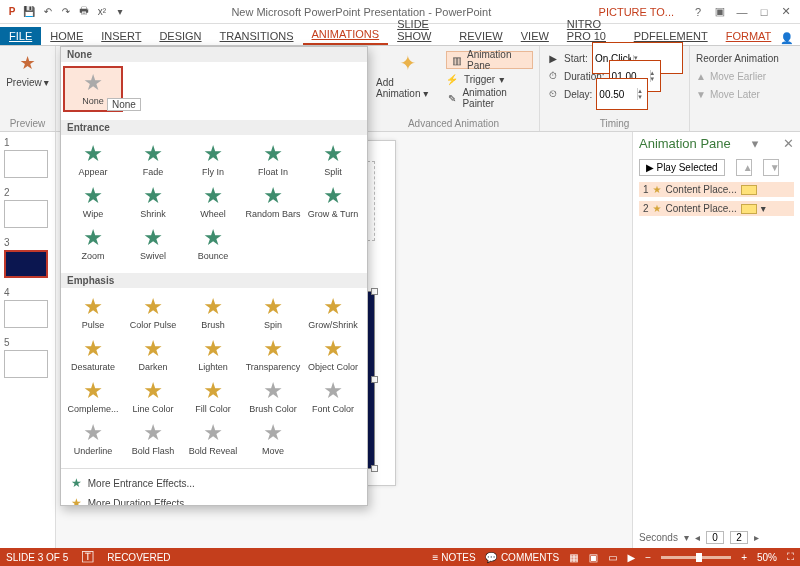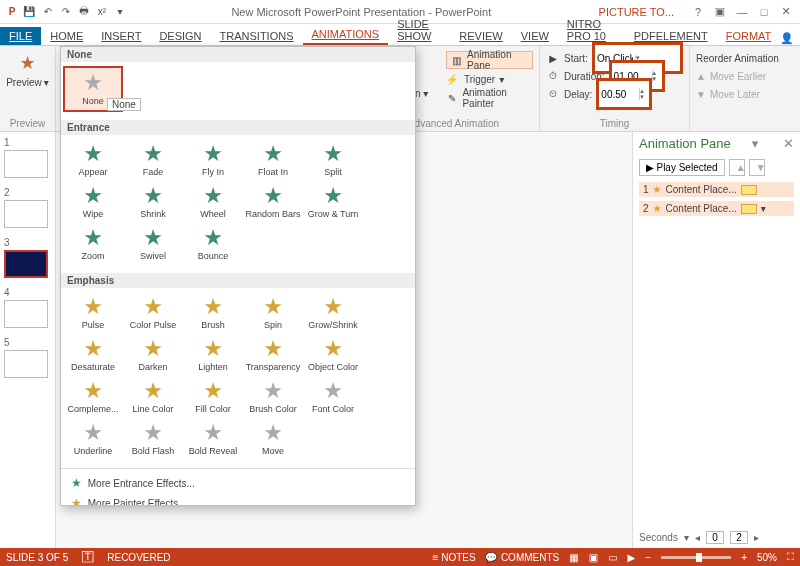--- a/index.html
+++ b/index.html
@@ -25,27 +25,27 @@
   .rgroup { border-right:1px solid #dcdcdc; padding:3px 6px 2px 6px; display:flex; flex-direction:column; }
   .rgroup .lbl { text-align:center; font-size:10px; color:#888; margin-top:auto;}
   .preview-btn { display:flex; flex-direction:column; align-items:center; gap:2px; padding:2px 4px;}
   .preview-btn .ic { width:28px; height:24px; display:flex; align-items:center; justify-content:center; font-size:18px; color:#c86b3a;}
   .preview-btn .tx { font-size:10px; color:#444; display:flex; align-items:center; gap:2px;}
   .addanim { display:flex; flex-direction:column; align-items:center; gap:2px; padding:2px 2px;}
   .addanim .ic{font-size:20px; color:#eab24a;}
   .ctrlrow { display:flex; align-items:center; gap:4px; font-size:10px; color:#444; height:18px;}
   .ctrlrow .ic{width:14px; text-align:center;}
   .ap-btn { background:#fde3d2; border:1px solid #e9b896; padding:1px 4px;}
-  .spin { display:flex; align-items:center; border:3px solid #c2410c; background:#fff; height:32px;}
+  .spin { display:flex; align-items:center; border:1px solid #c2410c; background:#fff; height:32px;}
   .spin input{ width:40px; border:none; font-size:10px; padding:0 2px; outline:none;}
   .spin .sp{ width:10px; font-size:7px; color:#666; display:flex; flex-direction:column; line-height:6px; border-left:1px solid #ccc;}
   .disabled{ color:#aaa; }
 
   
-  .gallery { position:absolute; left:60px; top:46px; width:356px; height:460px; background:#fff; border:1px solid #bfbfbf; box-shadow:2px 4px 10px rgba(0,0,0,.25); z-index:20; overflow-y:auto; overflow-x:hidden;}
+  .gallery { position:absolute; left:60px; top:46px; width:308px; height:460px; background:#fff; border:1px solid #bfbfbf; box-shadow:2px 4px 10px rgba(0,0,0,.25); z-index:20; overflow-y:auto; overflow-x:hidden;}
   .gallery::-webkit-scrollbar{width:14px;} .gallery::-webkit-scrollbar-thumb{background:#cfcfcf;}
   .gsec-h { background:#eee; padding:2px 6px; font-size:10px; color:#555; font-weight:600;}
   .grow { display:flex; flex-wrap:wrap; padding:4px 2px 8px 2px;}
   .gitem { width:60px; display:flex; flex-direction:column; align-items:center; gap:2px; padding:4px 0; font-size:9px; color:#444; cursor:pointer;}
   .gitem .star{ font-size:22px; line-height:22px;}
   .sel-none { border:2px solid #c0392b; background:#fde6da; position:relative;}
   .tooltip { position:absolute; left:42px; top:30px; background:#fff; border:1px solid #bbb; font-size:10px; padding:0 4px; }
   .green{color:#3f8d6e;} .gold{color:#d5a53a;} .gray{color:#aaa;}
   .glinks { border-top:1px solid #ddd; padding:4px 0;}
   .glink { display:flex; align-items:center; gap:6px; padding:3px 10px; font-size:10px; cursor:pointer;}
@@ -62,21 +62,21 @@
   .canvas{ flex:1; background:#f7f7f7; position:relative;}
   .slide{ position:absolute; left:40px; top:8px; width:300px; height:346px; background:#fff; border:1px solid #ccc; box-shadow:0 0 4px rgba(0,0,0,.1);}
   .placeholder{ position:absolute; left:60px; top:20px; right:20px; height:80px; border:1px dashed #bbb;}
   .img-sel{ position:absolute; left:60px; top:150px; width:218px; height:178px; background:#0b1650; border:1px solid #888;}
   .handle{position:absolute; width:7px; height:7px; background:#fff; border:1px solid #888;}
 
   
   .apane{ width:168px; border-left:1px solid #ddd; background:#fff; display:flex; flex-direction:column;}
   .apane .hd{ display:flex; align-items:center; padding:4px 6px; color:#3a7a3a; font-size:13px;}
   .apane .hd .cl{margin-left:auto; color:#888;}
-  .apane .ps{ margin:4px 6px; display:flex; gap:4px;}
+  .apane .ps{ margin:4px 6px; display:flex; gap:11px;}
   .apane .ps button{ font-size:10px; padding:2px 6px; border:1px solid #bbb; background:#fff;}
   .apane .ps .ab{ width:16px;}
   .arow{ margin:2px 6px; background:#fde3d2; display:flex; align-items:center; gap:4px; padding:2px 4px; font-size:10px;}
   .arow .sw{ width:16px; height:10px; background:#ffe27a; border:1px solid #caa94a;}
   .apane .foot{ margin-top:auto; padding:4px 6px; font-size:10px; color:#666; display:flex; align-items:center; gap:6px;}
   .apane .foot input{width:18px; font-size:10px; text-align:center; border:1px solid #bbb;}
 
   
   .status{ position:absolute; left:0; right:0; bottom:0; height:18px; background:#c43e1c; color:#fff; display:flex; align-items:center; font-size:10px; padding:0 6px; gap:14px;}
   .status .r{margin-left:auto; display:flex; gap:10px; align-items:center;}
@@ -392,21 +392,21 @@
         <div>Move</div>
       </div>
     </div>
   <div class="glinks" id="glinks">
       <div class="glink ">
         <span class="star green">★</span>
         <span>More Entrance Effects...</span>
       </div>
       <div class="glink ">
         <span class="star gold">★</span>
-        <span>More Painter Effects...</span>
+        <span>More Duration Effects...</span>
       </div>
     </div>
 </div>
 
 <div class="status">
   <span>SLIDE 3 OF 5</span>
   <span>🅃</span>
   <span>RECOVERED</span>
   <div class="r">
     <span>≡ <span>NOTES</span></span>

